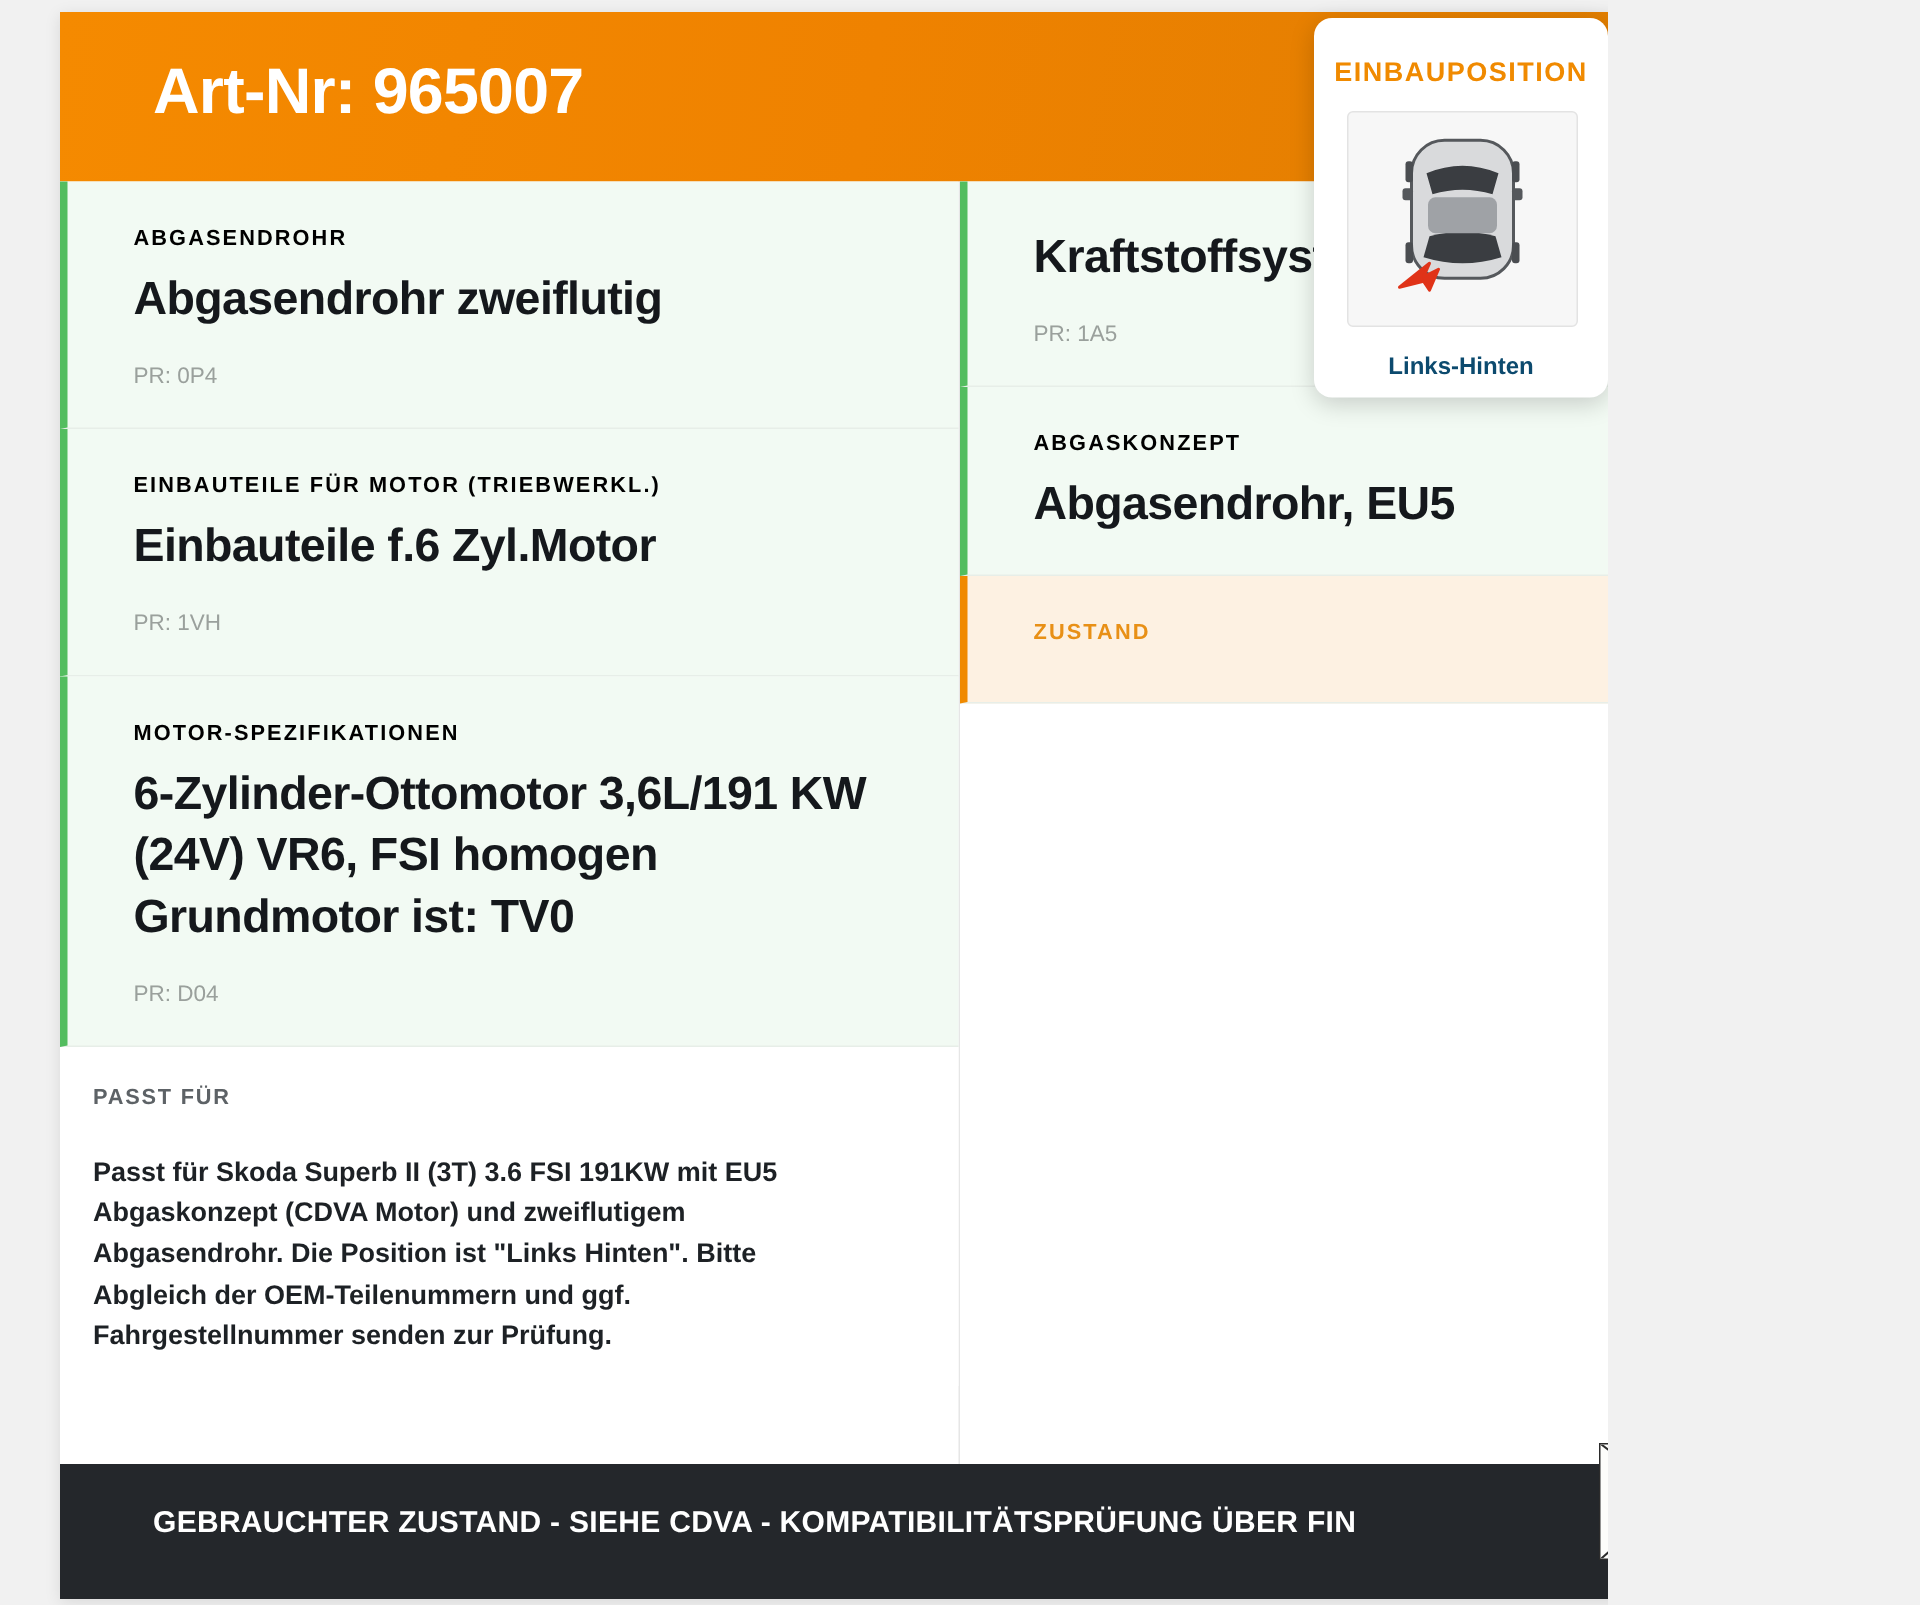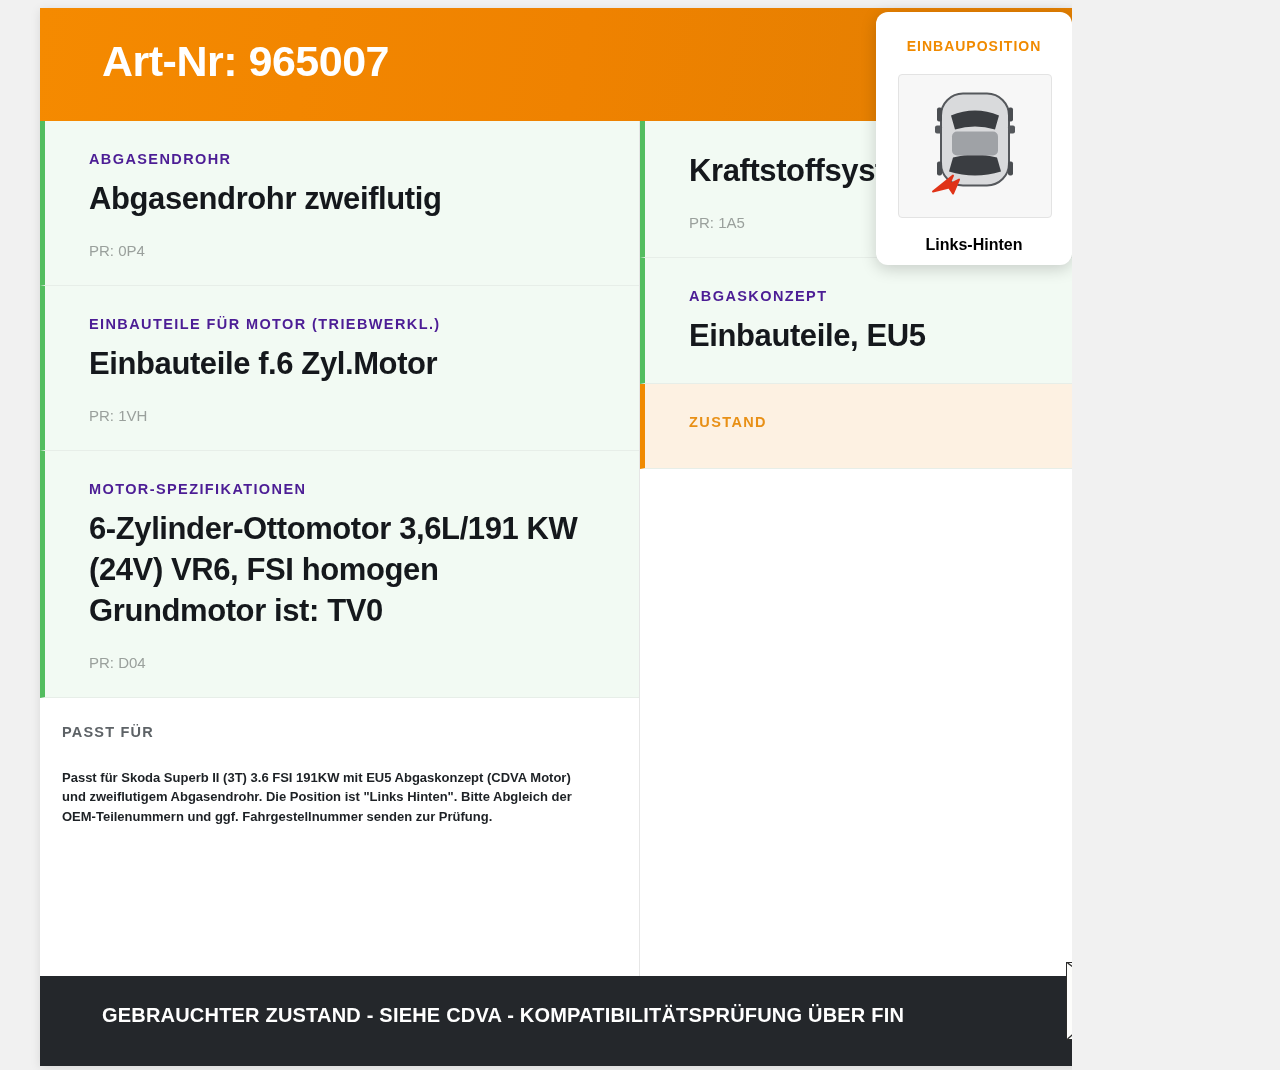--- a/index.html
+++ b/index.html
@@ -66,21 +66,21 @@
     box-sizing: border-box;
     padding: 30px 44px 26px 44px;
     background: #f2faf3;
     border-left: 5px solid #53bd5f;
     border-bottom: 1px solid #e7eee8;
   }
   .block .eyebrow {
     font-size: 14.5px;
     font-weight: bold;
     letter-spacing: 1.4px;
-    color: #4c1d95;
+    color: #000000;
     text-transform: uppercase;
     margin: 0 0 12px 0;
   }
   .block .title {
     font-size: 31px;
     font-weight: bold;
     color: #15181c;
     line-height: 1.32;
     letter-spacing: -0.4px;
     margin: 0;
@@ -110,21 +110,21 @@
     border-bottom: none;
     padding: 26px 44px 20px 22px;
   }
   .block.fits .eyebrow {
     color: #5d6266;
     letter-spacing: 1.2px;
     font-size: 14.5px;
     margin-bottom: 28px;
   }
   .block.fits .body {
-    font-size: 13px;
+    font-size: 18px;
     color: #1d2125;
     line-height: 1.52;
     font-weight: bold;
     margin: 0;
     max-width: 520px;
   }
   
   .footer {
     position: absolute;
     left: 0;
@@ -186,21 +186,21 @@
     background: #ffffff;
     border-radius: 12px;
     box-shadow: 0 4px 16px rgba(0,0,0,0.18);
     z-index: 5;
   }
   .poscard .pc-title {
     position: absolute;
     left: 0; right: 0;
     top: 26px;
     text-align: center;
-    font-size: 14px;
+    font-size: 18px;
     font-weight: bold;
     letter-spacing: 1px;
     color: #f08a00;
   }
   .poscard .pc-frame {
     position: absolute;
     left: 22px;
     top: 62px;
     width: 152px;
     height: 142px;
@@ -208,21 +208,21 @@
     border: 1px solid #e3e3e3;
     border-radius: 4px;
   }
   .poscard .pc-caption {
     position: absolute;
     left: 0; right: 0;
     top: 224px;
     text-align: center;
     font-size: 16px;
     font-weight: bold;
-    color: #000000;
+    color: #0c4a6e;
   }
   .car-svg { position: absolute; left: 50%; top: 50%; transform: translate(-50%, -54%); }
 </style>
 </head>
 <body>
 
 <div id="page">
   <div class="sheet">
 
     <div class="header">
@@ -260,21 +260,21 @@
 
       <div class="col col-right">
 
         <div class="block">
           <div class="title">Kraftstoffsystem Otto Einspritzer</div>
           <div class="pr">PR: 1A5</div>
         </div>
 
         <div class="block">
           <div class="eyebrow">ABGASKONZEPT</div>
-          <div class="title">Einbauteile, EU5</div>
+          <div class="title">Abgasendrohr, EU5</div>
         </div>
 
         <div class="block zustand">
           <div class="eyebrow">ZUSTAND</div>
         </div>
 
       </div>
     </div>
 
     <div class="footer">

